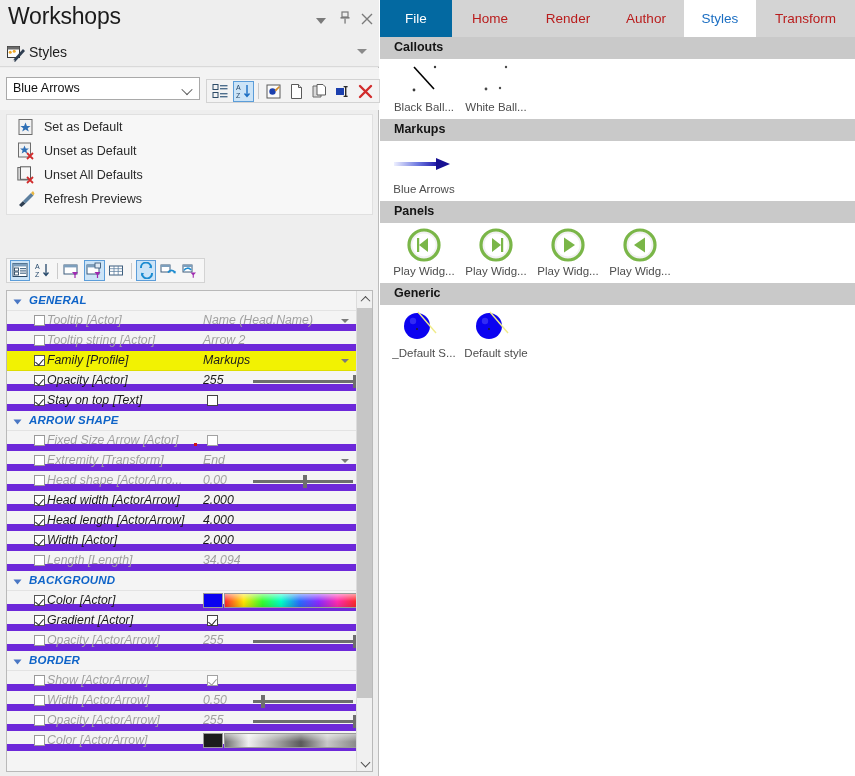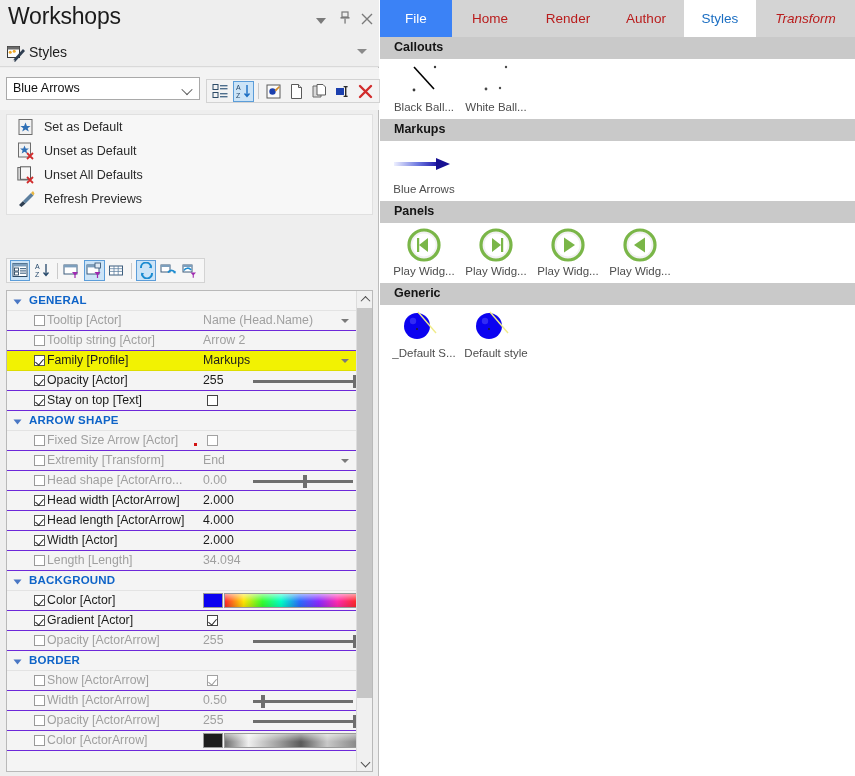--- a/index.html
+++ b/index.html
@@ -121,25 +121,25 @@
   }
 
   
   #prop-grid {
     position: absolute; left: 6px; top: 290px;
     width: 367px; height: 482px;
     background: #f4f4f4; border: 1px solid #b9b9b9;
     overflow: hidden;
   }
   #prop-rows {
-    position: absolute; left: 0; top: 0; width: 350px;
+    position: absolute; left: 0; top: 0; width: 350px; font-style: italic;
   }
   .prow {
     position: relative; height: 20px; width: 350px;
-    border-bottom: 1px solid #6d28d9;
+    border-bottom: 7px solid #6d28d9;
     background: #f4f4f4;
   }
   .prow.group {
     background: #f4f4f4; border-bottom: 1px solid #e3e3e3;
   }
   .prow.highlight { background: #f2f202; border-bottom: 1px solid #dede00; }
   .grp-arrow {
     position: absolute; left: 8px; top: 7px;
     width: 0; height: 0;
     border-top: 4px solid transparent; border-bottom: 4px solid transparent;
@@ -253,21 +253,21 @@
   }
   #ribbon-tabs {
     position: absolute; left: 0; top: 0; width: 475px; height: 37px;
     background: #d4d4d4;
   }
   .rtab {
     position: absolute; top: 0; height: 37px;
     display: flex; align-items: center; justify-content: center;
     font-size: 13.5px; color: #b91c1c; cursor: default;
   }
-  .rtab.file { background: #3b82f6; color: #ffffff; }
+  .rtab.file { background: #0369a1; color: #ffffff; }
   .rtab.active { background: #ffffff; color: #1b6ec2; }
 
   #ribbon-body {
     position: absolute; left: 0; top: 37px; width: 475px; height: 739px;
     background: #ffffff;
   }
   .gal-header {
     position: absolute; left: 0; width: 475px; height: 22px;
     background: #c9c9c9;
   }
@@ -661,21 +661,21 @@
         </div>
         <div class="rtab" style="left: 148px; width: 80px;">
           <span>Render</span>
         </div>
         <div class="rtab" style="left: 228px; width: 76px;">
           <span>Author</span>
         </div>
         <div class="rtab active" style="left: 304px; width: 72px;">
           <span>Styles</span>
         </div>
-        <div class="rtab" style="left: 376px; width: 99px; font-style: italic;">
+        <div class="rtab" style="left: 376px; width: 99px;">
           <span>Transform</span>
         </div>
       </div>
     <div id="ribbon-body">
         <div class="gal-header" style="top: 0px;">
           <span>Callouts</span>
         </div>
         <div class="gal-item" style="left: 8px; top: 24px;">
           <div class="gal-thumb"><svg width="72" height="40" viewBox="0 0 72 40">
               <line x1="26" y1="6" x2="46" y2="28" stroke="#000" stroke-width="1.6"></line>

